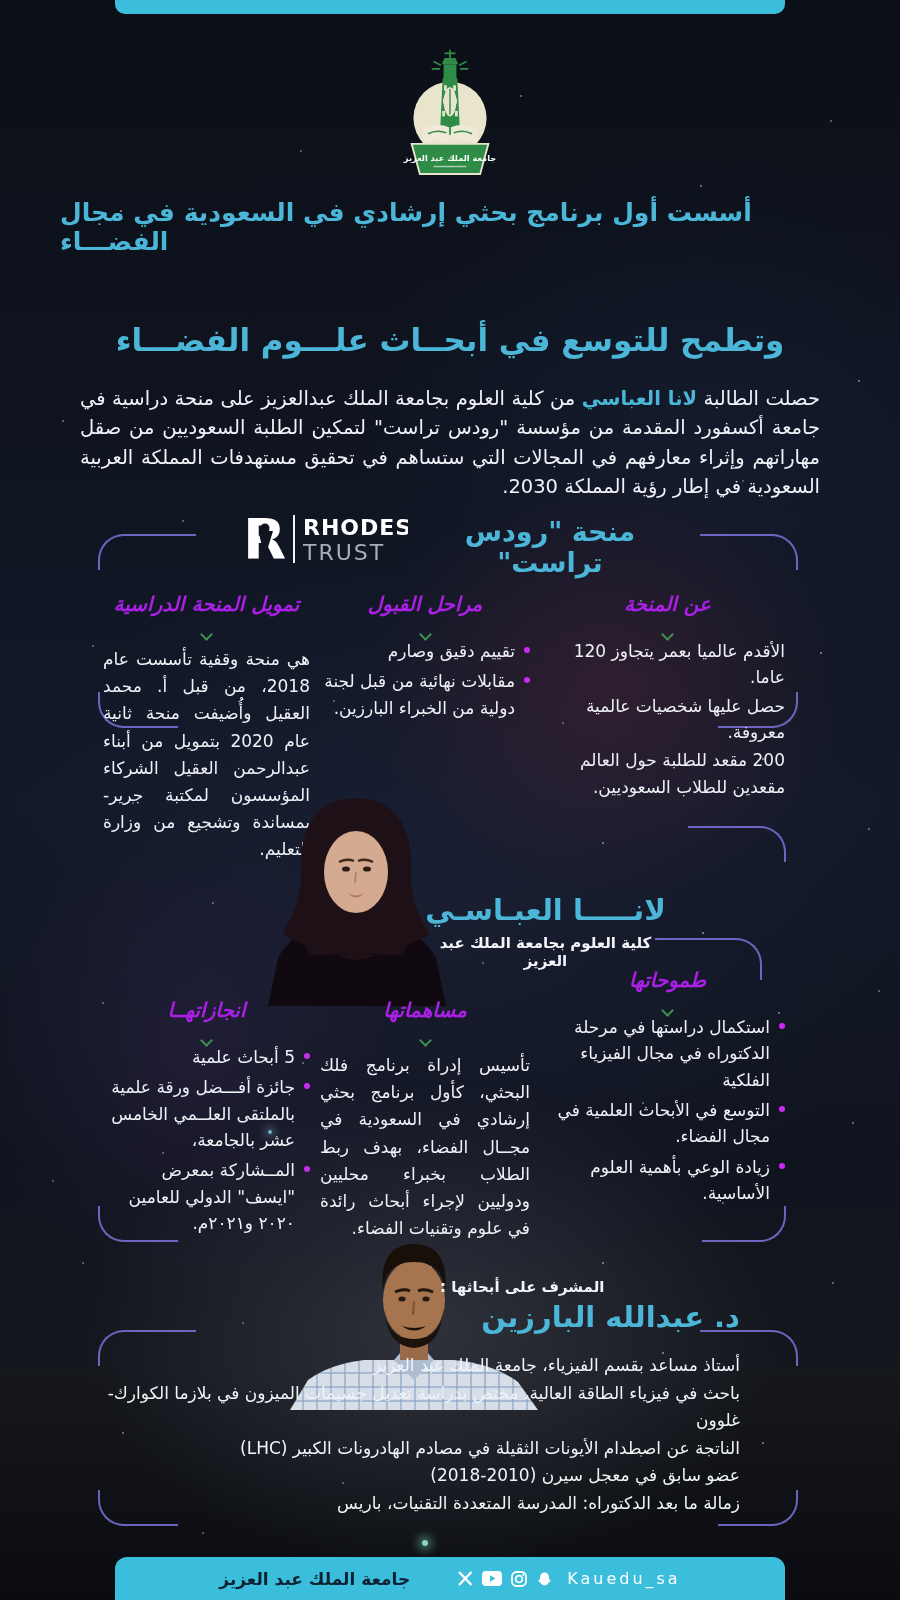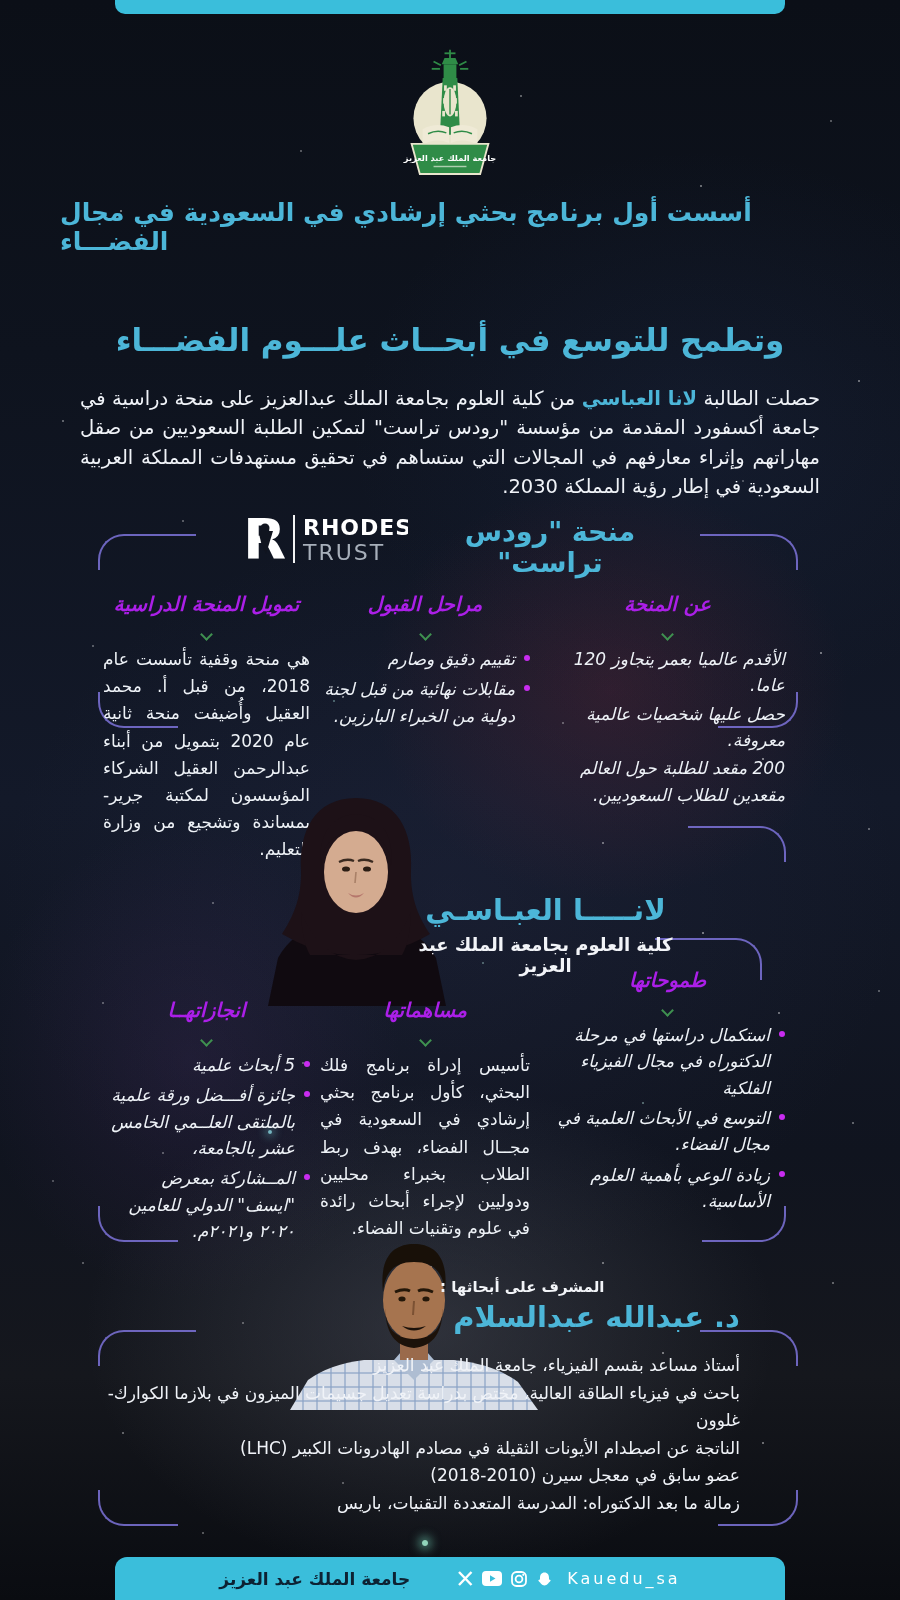--- a/index.html
+++ b/index.html
@@ -70,30 +70,30 @@
   .cb.bl{border-bottom:2px solid #7d73da;border-left:2px solid #7d73da;border-bottom-left-radius:26px;}
   .cb.br{border-bottom:2px solid #7d73da;border-right:2px solid #7d73da;border-bottom-right-radius:26px;}
 
   .rhodes-head{position:absolute;left:425px;top:516px;width:250px;text-align:center;color:#4cb6d8;font-size:27px;font-weight:700;}
   .rhodes-logo{position:absolute;left:243px;top:510px;width:165px;height:58px;}
 
   .col{position:absolute;}
   .col h3{margin:0;text-align:center;color:#ab1fe8;font-size:20px;font-weight:700;font-style:italic;}
   .chevwrap{text-align:center;margin-top:8px;height:10px;}
   .chev{display:inline-block;width:7px;height:7px;border-left:2px solid #3f9150;border-bottom:2px solid #3f9150;transform:rotate(-45deg);}
-  .col .items{margin-top:12px;font-size:17px;line-height:1.55;text-align:right;font-style:italic;}
+  .col .items{margin-top:4px;font-size:17px;line-height:1.55;text-align:right;}
   .col .items .it{margin-bottom:2px;}
   .col .items.dotted .it{position:relative;padding-right:15px;margin-bottom:4px;}
   .col .items.dotted .it::before{content:"";position:absolute;right:0;top:9px;width:6px;height:6px;border-radius:50%;background:#c92cf0;}
   .col .para{margin-top:12px;font-size:17px;line-height:1.6;text-align:justify;text-align-last:right;}
 
   .photo{position:absolute;}
   .lana-name{position:absolute;left:418px;top:893px;width:255px;text-align:center;}
   .lana-name .nm{color:#4cb6d8;font-size:29px;font-weight:700;}
-  .lana-name .sub{color:#f2f4f8;font-size:18px;font-weight:700;margin-top:7px;}
+  .lana-name .sub{color:#f2f4f8;font-size:15px;font-weight:700;margin-top:7px;}
 
   .sup-label{position:absolute;left:440px;top:1278px;width:300px;text-align:left;font-size:15px;font-weight:700;color:#f2f4f8;}
   .sup-name{position:absolute;left:340px;top:1300px;width:400px;text-align:right;color:#4cb6d8;font-size:29px;font-weight:700;}
   .sup-bio{position:absolute;left:90px;top:1352px;width:650px;text-align:right;font-size:17px;line-height:1.62;color:#f0f3f8;}
 </style>
 </head>
 <body>
 
 <div class="canvas">
   <div class="stars"></div>
@@ -250,21 +250,21 @@
     <path d="M117,64 C117,94 127,106 146,108 C165,106 175,94 175,64 C175,88 166,98 146,99 C126,98 117,88 117,64 Z" fill="#1c120a"></path>
     <path d="M134,86 Q146,90 158,86 Q146,95 134,86 Z" fill="#1c120a"></path>
     <path d="M127,52 Q136,48 142,51" stroke="#241709" stroke-width="3" fill="none"></path>
     <path d="M150,51 Q156,48 165,52" stroke="#241709" stroke-width="3" fill="none"></path>
     <ellipse cx="134" cy="59" rx="3.6" ry="2.5" fill="#241709"></ellipse>
     <ellipse cx="158" cy="59" rx="3.6" ry="2.5" fill="#241709"></ellipse>
     <path d="M146,61 L145,75" stroke="rgba(60,30,10,.4)" stroke-width="2" fill="none"></path>
   </svg>
 
   <div class="sup-label ar">المشرف على أبحاثها :</div>
-  <div class="sup-name ar">د. عبدالله عبدالسلام</div>
+  <div class="sup-name ar">د. عبدالله البارزين</div>
   <div class="sup-bio ar">
     <div>أستاذ مساعد بقسم الفيزياء، جامعة الملك عبد العزيز</div>
     <div>باحث في فيزياء الطاقة العالية، مختص بدراسة تعديل جسيمات الميزون في بلازما الكوارك-غلوون</div>
     <div>الناتجة عن اصطدام الأيونات الثقيلة في مصادم الهادرونات الكبير (LHC)</div>
     <div>عضو سابق في معجل سيرن (2010-2018)</div>
     <div>زمالة ما بعد الدكتوراه: المدرسة المتعددة التقنيات، باريس</div>
   </div>
 
   <div class="footerbar">
     <span class="uni">جامعة الملك عبد العزيز</span>

